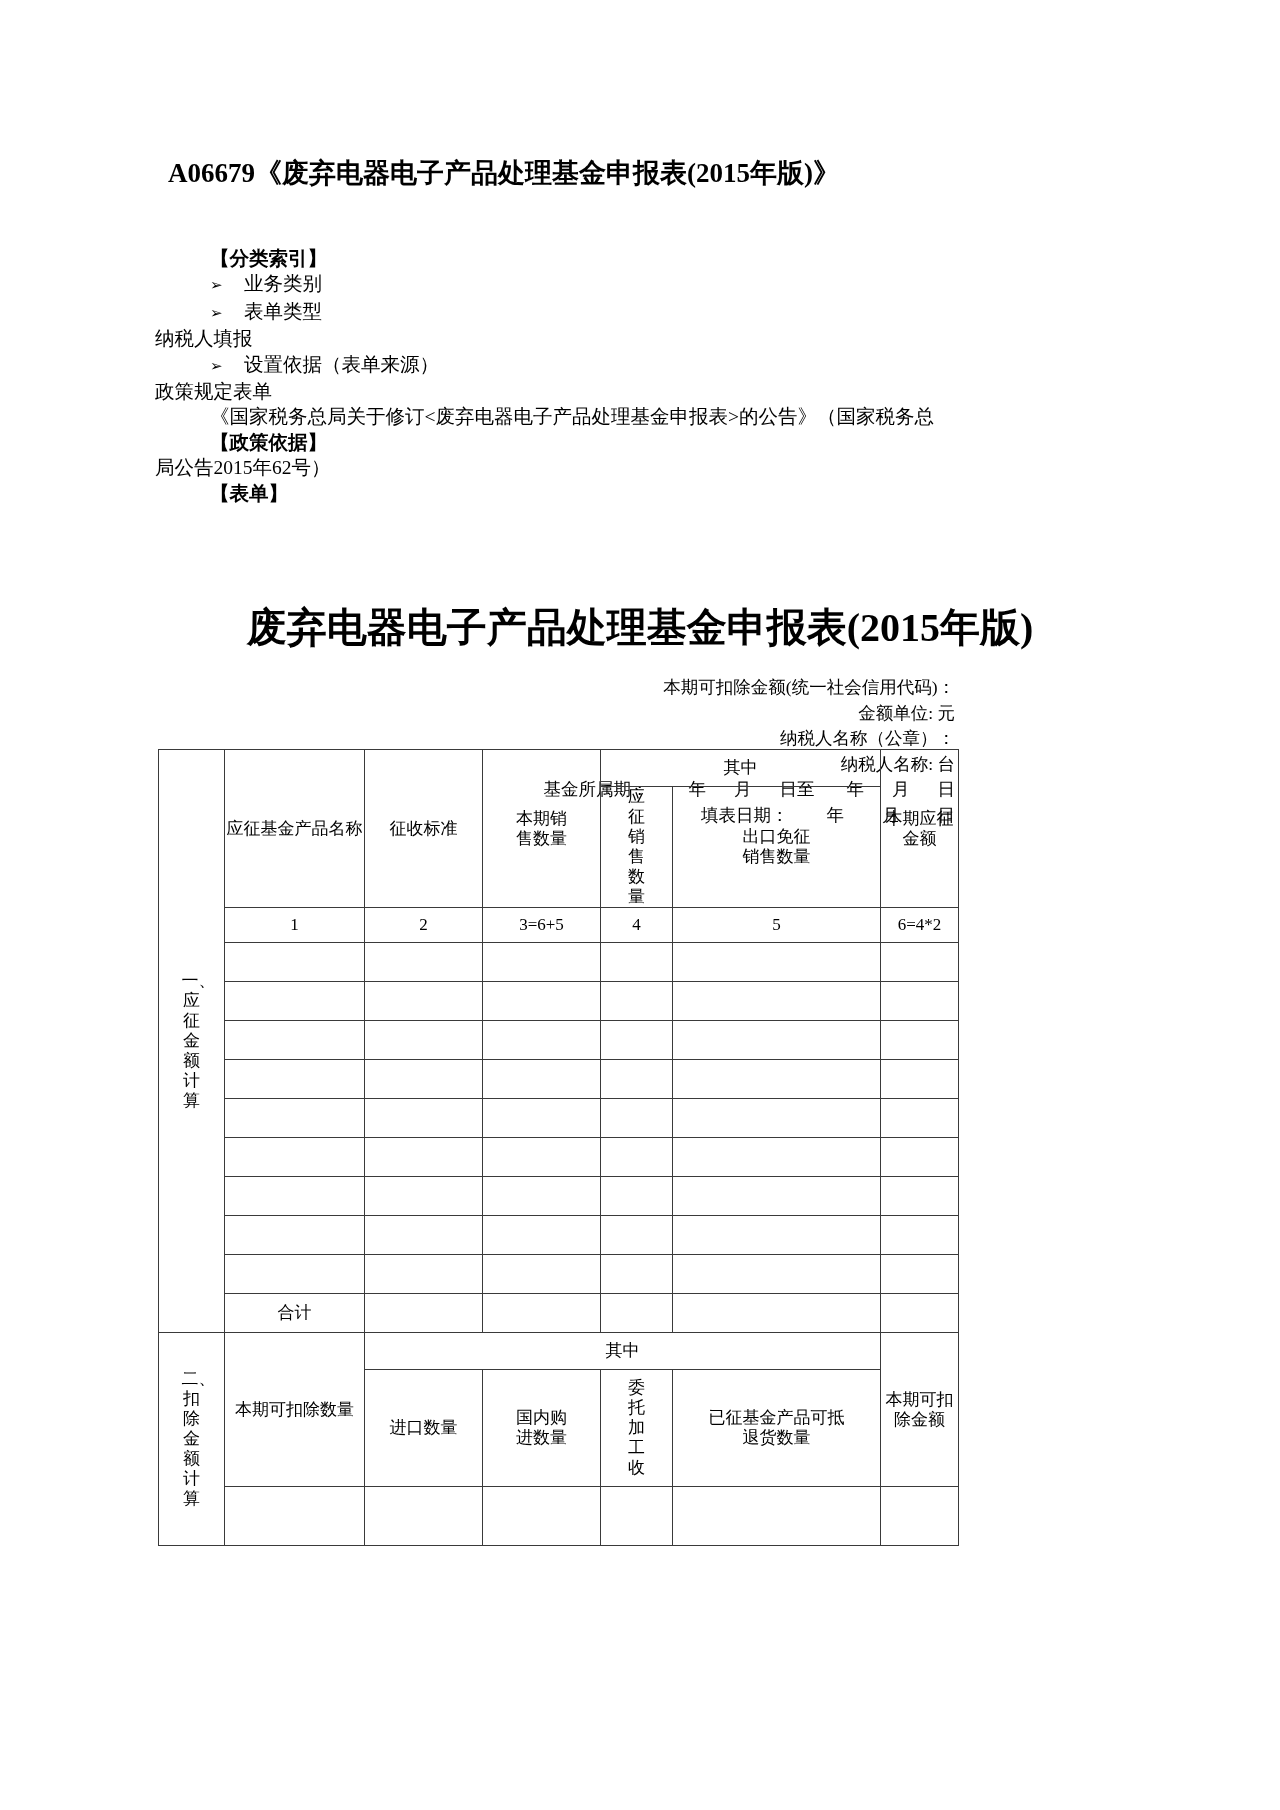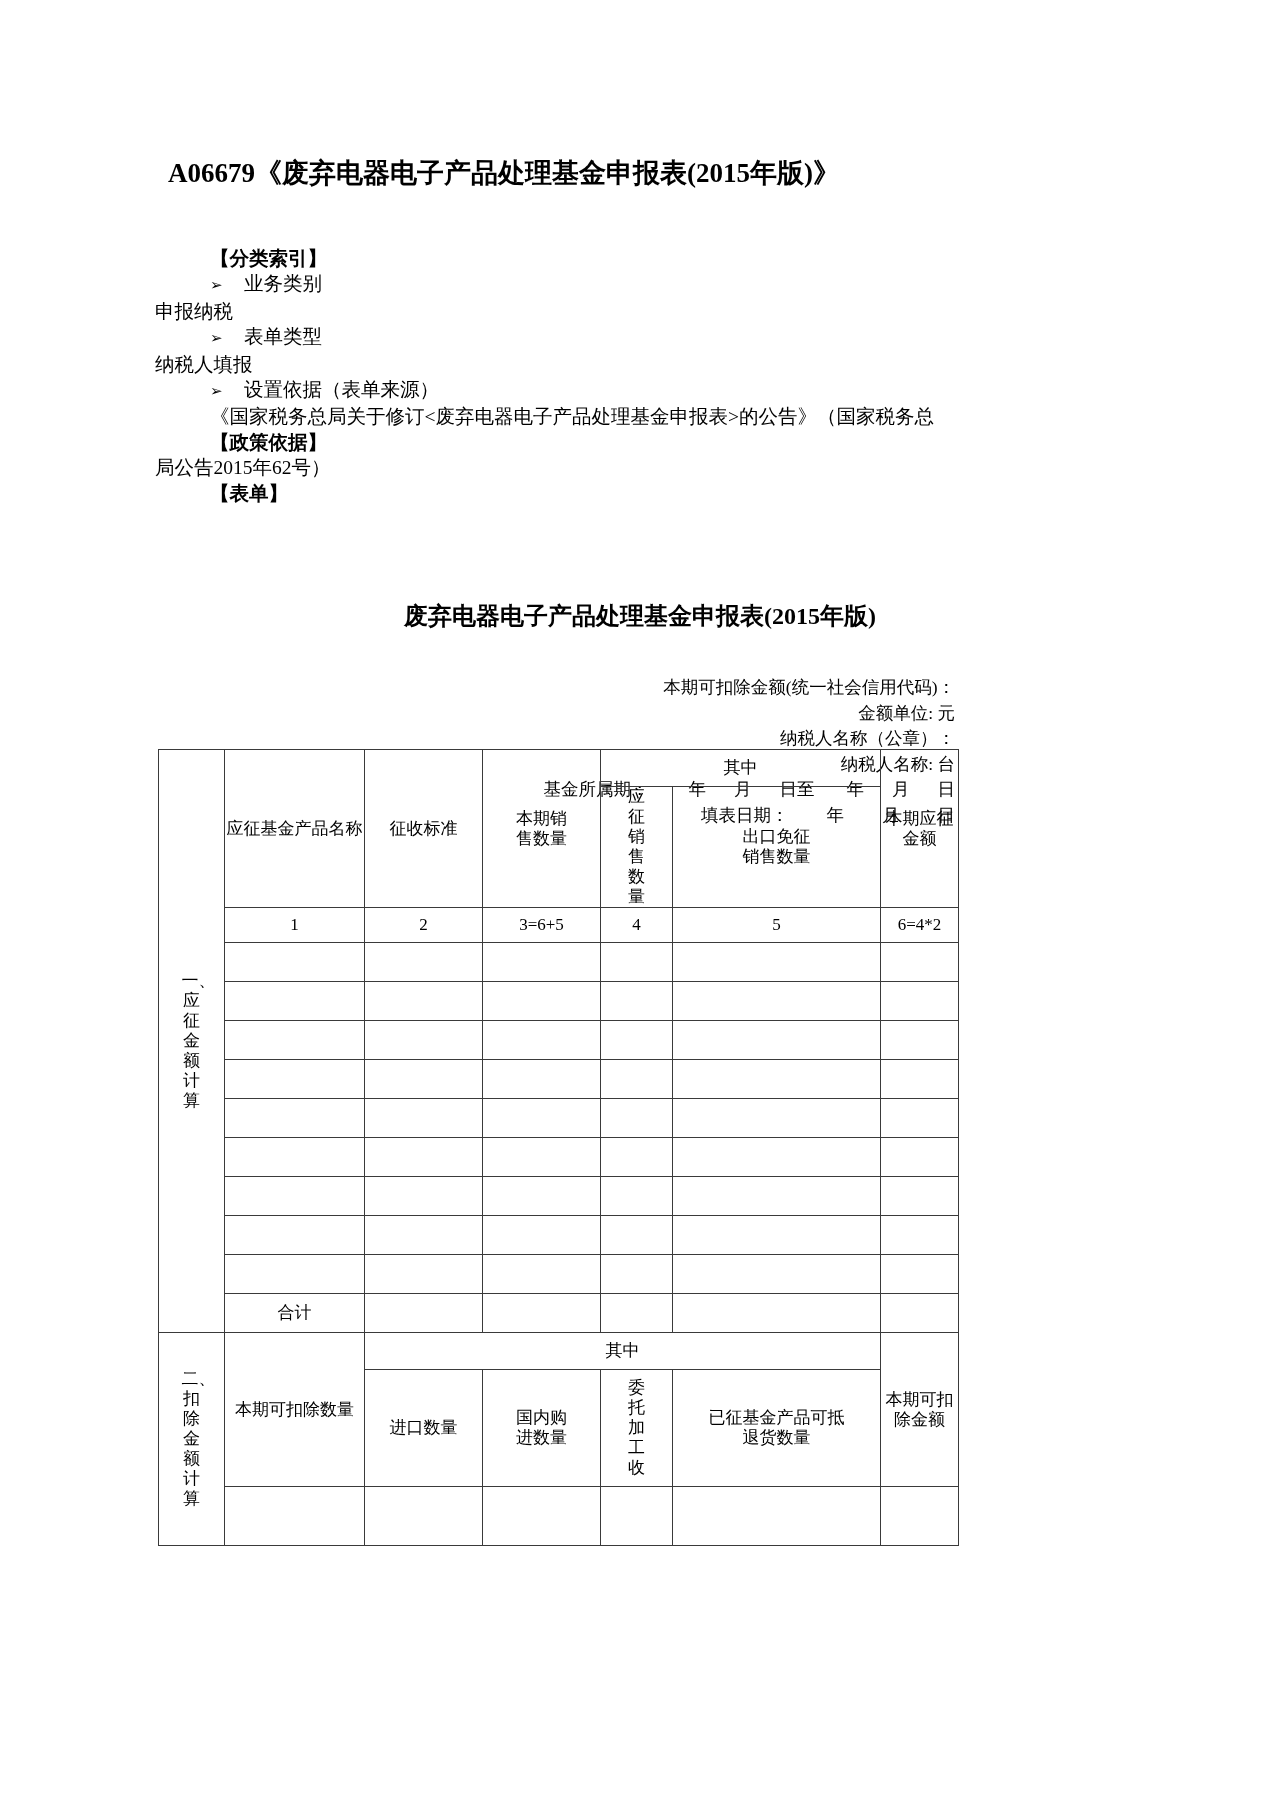--- a/index.html
+++ b/index.html
@@ -57,21 +57,21 @@
   }
   .meta .cont { padding-left: 0px; }
 
   
   .form-title {
     position: absolute;
     top: 600px;
     left: 0;
     width: 1280px;
     text-align: center;
-    font-size: 24px;
+    font-size: 40px;
     font-weight: bold;
     white-space: nowrap;
   }
 
   
   .hdr-info {
     position: absolute;
     left: 300px;
     top: 675px;
     width: 655px;
@@ -147,26 +147,26 @@
 <body>
 
 <div class="page">
 
   <div class="doc-title">A06679《废弃电器电子产品处理基金申报表(2015年版)》</div>
 
   <div class="meta">
     <div class="ln ind bracket">【分类索引】</div>
 
     <div class="bullet-line"><span class="arrow">➢</span><span>业务类别</span></div>
-    <div class="ln">申报纳税</div>
 
     <div class="bullet-line"><span class="arrow">➢</span><span>表单类型</span></div>
     <div class="ln">纳税人填报</div>
 
     <div class="bullet-line"><span class="arrow">➢</span><span>设置依据（表单来源）</span></div>
+    <div class="ln">政策规定表单</div>
 
     <div class="ln ind">《国家税务总局关于修订&lt;废弃电器电子产品处理基金申报表&gt;的公告》（国家税务总</div>
     <div class="ln ind bracket">【政策依据】</div>
     <div class="ln cont">局公告2015年62号）</div>
 
     <div class="ln ind bracket">【表单】</div>
   </div>
 
   <div class="form-title">废弃电器电子产品处理基金申报表(2015年版)</div>
 

